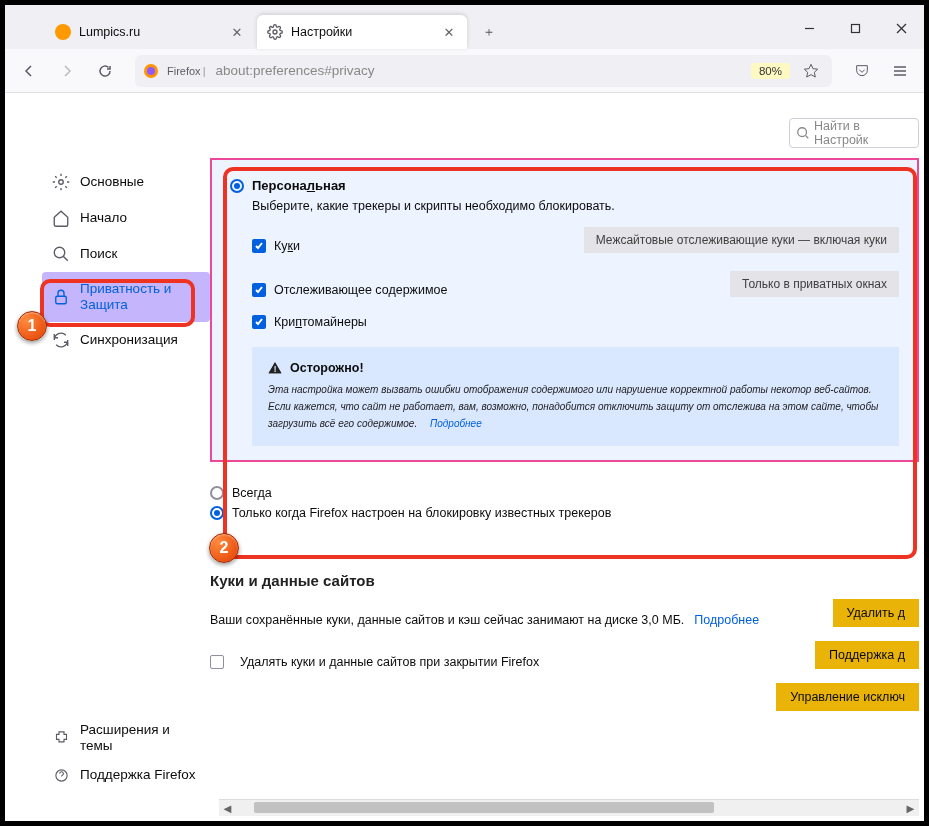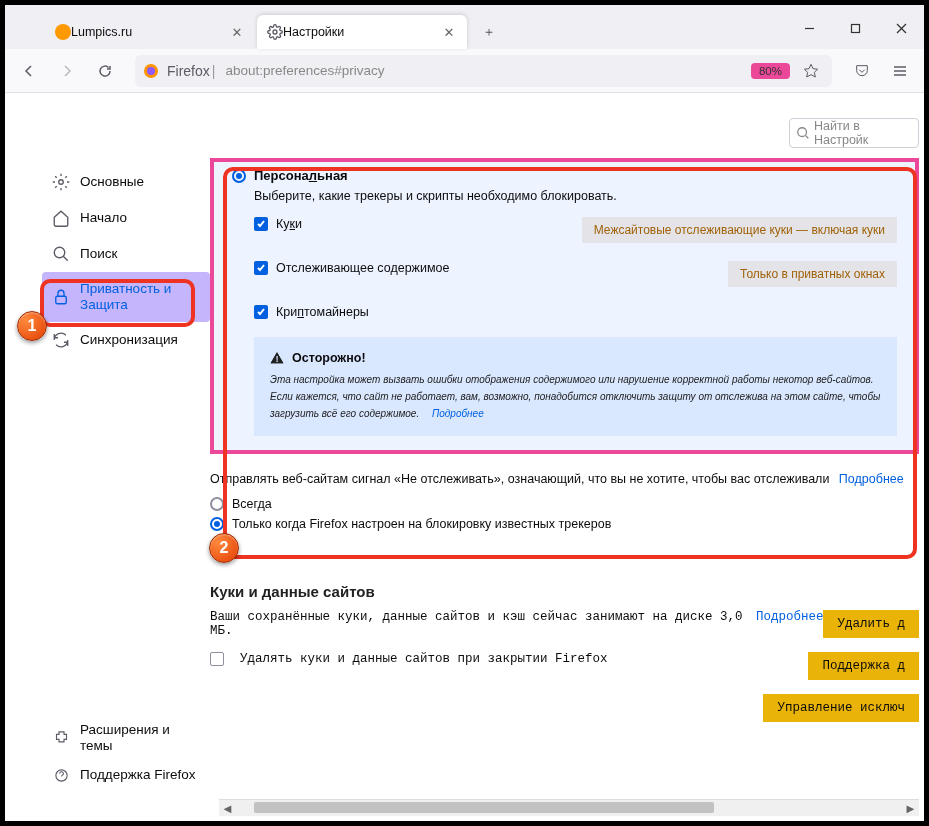--- a/index.html
+++ b/index.html
@@ -1,71 +1,71 @@
 <!DOCTYPE html>
 <html><head>
 <meta charset="utf-8">
 <style>
 * { box-sizing: border-box; margin: 0; padding: 0; }
 body { font-family: "Segoe UI", Arial, sans-serif; font-size: 13px; color: #0c0c0d; background: #fff; width: 929px; height: 826px; overflow: hidden; position: relative; border: 5px solid #000; }
 .tab-strip { height: 44px; background: #f0f0f4; display: flex; align-items: flex-end; padding: 6px 0 0 40px; gap: 2px; }
-.tab { display: flex; align-items: center; height: 34px; width: 210px; padding: 0 10px; border-radius: 6px 6px 0 0; position: relative; }
+.tab { display: flex; align-items: center; height: 34px; width: 210px; padding: 0 10px; border-radius: 6px 6px 0 0; gap: 8px; position: relative; }
 .tab.active { background: #fff; box-shadow: 0 -1px 4px rgba(0,0,0,.15); }
 .tab .fav { width: 16px; height: 16px; border-radius: 50%; background: #f90; flex-shrink: 0; }
 .tab .fav.gear { background: none; }
 .tab .title { flex: 1; white-space: nowrap; overflow: hidden; text-overflow: ellipsis; font-size: 12.5px; }
 .tab .close { width: 16px; height: 16px; display: flex; align-items: center; justify-content: center; color: #666; cursor: pointer; }
 .newtab { width: 28px; height: 28px; margin: 0 0 3px 6px; display:flex;align-items:center;justify-content:center;color:#555;border-radius:4px;cursor:pointer; }
 .win-controls { margin-left: auto; display: flex; height: 100%; align-items: flex-start; }
 .win-btn { width: 46px; height: 34px; display: flex; align-items: center; justify-content: center; color: #333; cursor: pointer; }
 .toolbar { height: 44px; background: #f9f9fb; border-bottom: 1px solid #e0e0e6; display: flex; align-items: center; padding: 0 8px; gap: 6px; }
 .tbtn { width: 32px; height: 32px; display: flex; align-items: center; justify-content: center; border-radius: 4px; color: #5b5b66; cursor: pointer; }
 .tbtn.dis { color: #bbb; }
 .urlbar { flex: 1; height: 32px; background: #f0f0f4; border-radius: 6px; display: flex; align-items: center; padding: 0 8px; gap: 8px; margin: 0 8px; }
 .ff-icon { width: 16px; height: 16px; }
-.url-id { font-size: 14px; color: #5b5b66; }
+.url-id { font-size: 11px; color: #5b5b66; }
 .url-id .sep { color: #999; margin: 0 2px; }
 .url-addr { color: #888; font-size: 13.5px; }
-.zoom-badge { margin-left: auto; background: #ec4899; border-radius: 4px; padding: 2px 8px; font-size: 11.5px; color: #333; }
+.zoom-badge { margin-left: auto; background: #fef9c3; border-radius: 4px; padding: 2px 8px; font-size: 11.5px; color: #333; }
 .content { position: absolute; top: 95px; left: 5px; right: 5px; bottom: 15px; display: flex; background: #fff; overflow: hidden; }
 .search-wrap { position: absolute; top: 18px; right: 0; }
 .search-box { width: 130px; height: 30px; border: 1px solid #cfcfd8; border-radius: 4px; padding: 0 8px 0 24px; font-size: 12.5px; color: #888; display: flex; align-items: center; position: relative; overflow: hidden; }
 .search-box svg { position: absolute; left: 6px; top: 7px; }
 .sidebar { width: 200px; padding: 64px 0 0 32px; flex-shrink: 0; position: relative; }
 .side-item { display: flex; align-items: center; gap: 10px; padding: 9px 10px; border-radius: 4px; cursor: pointer; color: #0c0c0d; }
 .side-item.sel { color: #0060df; background: #c4b5fd; }
 .side-ic { width: 18px; height: 18px; flex-shrink: 0; display:flex; align-items:center; justify-content:center; }
 .side-item .lbl { font-size: 13.5px; line-height: 1.2; }
 .side-bottom { position: absolute; bottom: 16px; left: 32px; }
 .side-bottom .side-item { padding: 6px 10px; font-size: 12.5px; }
 .main { flex: 1; padding: 58px 0 0 0; overflow: hidden; position: relative; }
-.panel-block { border: 4px solid #ec4899; padding: 6px 18px 14px; background: #edf3ff; position: relative; margin-right:0; }
+.panel-block { border: 2px solid #ec4899; padding: 18px 18px 14px; background: #edf3ff; position: relative; margin-right:0; }
 .radio-row { display: flex; align-items: flex-start; gap: 8px; margin-bottom: 6px; }
 .radio { width: 14px; height: 14px; border: 2px solid #0060df; border-radius: 50%; position: relative; margin-top: 1px; flex-shrink: 0; }
 .radio.on::after { content: ''; position: absolute; inset: 2px; background: #0060df; border-radius: 50%; }
 .radio.off { border-color: #8f8f9d; }
 .panel-title { font-weight: 600; font-size: 13px; }
 .panel-sub { font-size: 12.5px; color: #0c0c0d; margin: 4px 0 14px 22px; }
-.chk-row { display: flex; align-items: flex-start; margin: 0 0 18px 22px; }
+.chk-row { display: flex; align-items: flex-end; margin: 0 0 18px 22px; }
 .chk { width: 14px; height: 14px; background: #0060df; border-radius: 2px; display:flex;align-items:center;justify-content:center;flex-shrink:0; margin-right: 8px; }
 .chk svg { stroke: #fff; }
 .chk.off { background: #fff; border: 1.5px solid #8f8f9d; }
 .chk-label { font-size: 12.5px; }
 .chk-label u { text-decoration: underline; }
-.dd { margin-left: auto; background: #e3e3e8; padding: 6px 12px; font-size: 12px; color: #a16207; white-space: nowrap; }
+.dd { margin-left: auto; background: #e3e3e8; padding: 6px 12px; font-size: 12px; color: #404040; white-space: nowrap; }
 .warn-box { background: #d9e7ff; margin: 8px 0 0 22px; padding: 14px 16px; }
 .warn-head { font-weight: 600; display: flex; align-items: center; gap: 8px; margin-bottom: 6px; font-size: 12.5px;}
 .warn-text { font-size: 10px; line-height: 1.7; color: #222; font-style: italic; }
 .warn-text a { color: #0060df; text-decoration: none; margin-left: 10px; }
 .below { padding: 18px 0 0 0; }
 .dnt-text { font-size: 12.5px; margin-bottom: 10px; }
 .dnt-text a { color: #0060df; text-decoration: none; margin-left: 6px; }
 .opt-row { display: flex; align-items: center; gap: 8px; margin: 5px 0; font-size: 12.5px; }
 .section-h { font-weight: 600; font-size: 15px; margin: 52px 0 10px; color: #222; }
-.cookie-info { display: flex; align-items: flex-start; font-size: 12.5px; margin-bottom: 14px; font-family: Liberation Mono, monospace; }
+.cookie-info { display: flex; align-items: flex-end; font-size: 12.5px; margin-bottom: 14px; }
 .btn-gray { background: #eab308; padding: 7px 14px; font-size: 12.5px; margin-left: auto; cursor: pointer; white-space: nowrap; }
 .hl-red { position: absolute; border: 4px solid #e32; border-radius: 10px; pointer-events: none; z-index: 50; }
 .hl1 { top: 274px; left: 35px; width: 155px; height: 48px; }
 .hl2 { top: 162px; left: 218px; width: 694px; height: 392px; }
 .badge { position: absolute; width: 30px; height: 30px; border-radius: 50%; background: radial-gradient(circle at 30% 30%, #ff8a3d, #e23d00); color: #fff; font-weight: bold; font-size: 16px; display: flex; align-items: center; justify-content: center; box-shadow: 0 2px 4px rgba(0,0,0,.4), inset 0 1px 2px rgba(255,255,255,.5); z-index: 60; border: 1px solid #a02800;}
 .b1 { top: 306px; left: 12px; }
 .b2 { top: 528px; left: 204px; }
 .hscroll { position: absolute; bottom: 5px; left: 214px; right: 5px; height: 17px; background: #f0f0f0; border-top: 1px solid #ddd; display:flex; align-items:center;}
 .hscroll .arr { width: 17px; height: 17px; display:flex;align-items:center;justify-content:center;color:#666;}
 .hscroll .thumb { flex:1; height: 100%; position: relative;}
@@ -277,24 +277,20 @@
           <span>Осторожно!</span>
         </div>
         <div class="warn-text">
           <span>Эта настройка может вызвать ошибки отображения содержимого или нарушение корректной работы некотор веб-сайтов. Если кажется, что сайт не работает, вам, возможно, понадобится отключить защиту от отслежива на этом сайте, чтобы загрузить всё его содержимое.</span>
           <a href="#">Подробнее</a>
         </div>
       </div>
     </div>
 
     <div class="below">
-      <div class="dnt-text">
-        <span>Отправлять веб-сайтам сигнал «Не отслеживать», означающий, что вы не хотите, чтобы вас отслеживали</span>
-        <a href="#">Подробнее</a>
-      </div>
       <div class="opt-row">
         <span class="radio off"></span>
         <span>Всегда</span>
       </div>
       <div class="opt-row">
         <span class="radio on"></span>
         <span>Только когда Firefox настроен на блокировку известных трекеров</span>
       </div>
 
       <div class="section-h">Куки и данные сайтов</div>

